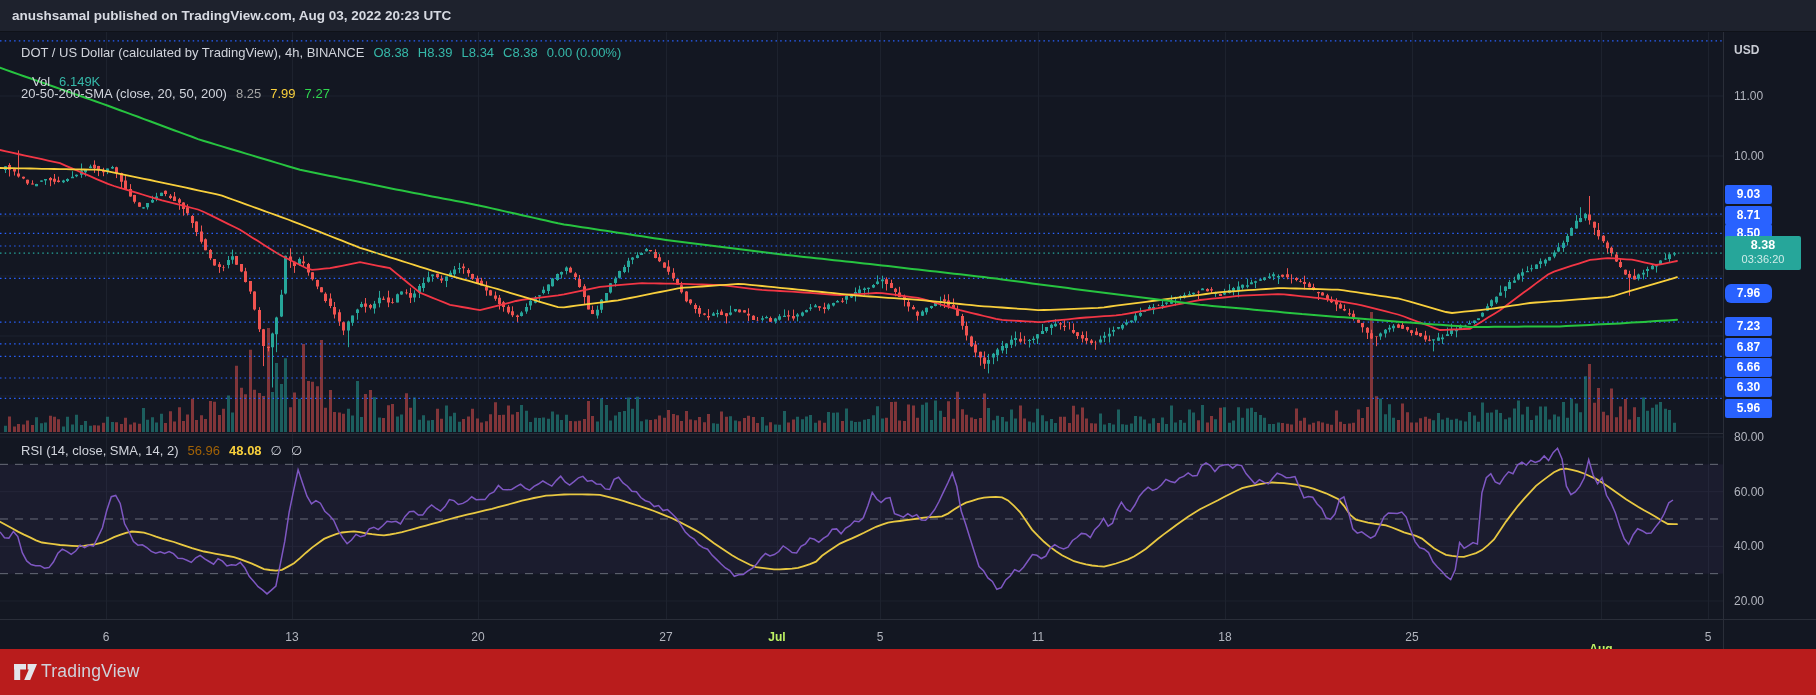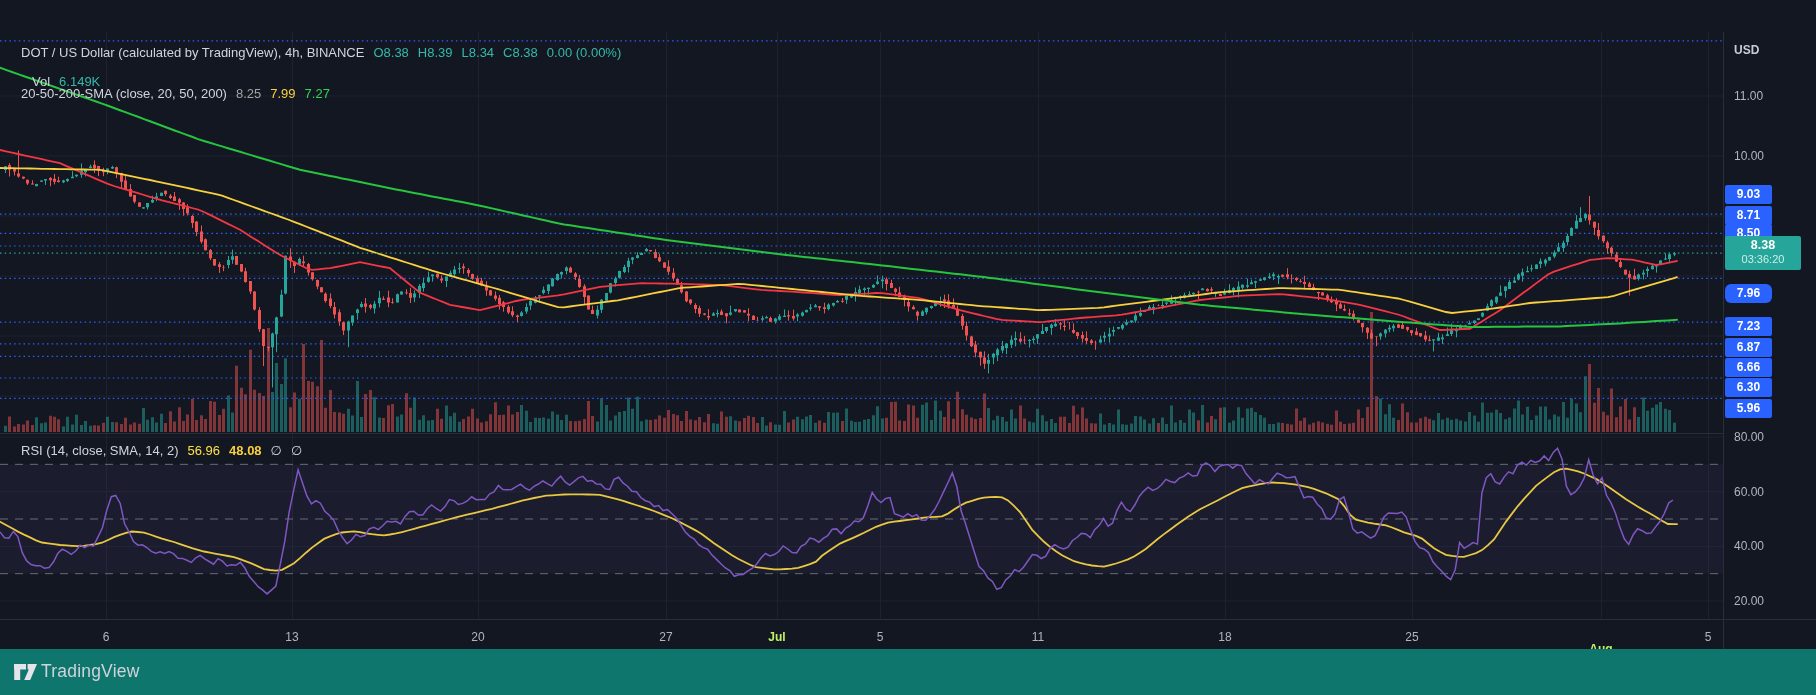--- a/index.html
+++ b/index.html
@@ -15,38 +15,41 @@
   .tick{position:absolute;width:60px;text-align:center;font-size:12px;color:#b2b5be;z-index:10;}
   .tick.major{font-weight:700;color:#bef264;}
   .badge{position:absolute;left:1725px;width:47px;height:19px;background:#2962ff;color:#fff;
          font-size:12px;font-weight:600;text-align:center;line-height:19px;border-radius:2px;z-index:12;}
   #cur-badge{position:absolute;left:1725px;width:76px;height:34px;background:#26a69a;color:#fff;
              text-align:center;border-radius:2px;z-index:13;padding-top:2px;}
   #cur-badge .px{font-size:12.5px;font-weight:700;line-height:15px;}
   #cur-badge .cd{font-size:11px;line-height:13px;color:rgba(255,255,255,0.78);}
   #price-scale{position:absolute;left:1723px;top:32px;width:93px;height:617px;border-left:1px solid #2a2e39;z-index:9;}
   #time-scale{position:absolute;left:0;top:619px;width:1816px;height:30px;border-top:1px solid #2a2e39;z-index:9;}
-  #footer{position:absolute;left:0;top:649px;width:1816px;height:46px;background:#0f766e;z-index:15;}
+  #footer{position:absolute;left:0;top:649px;width:1816px;height:46px;background:#b91c1c;z-index:15;}
   #footer .brand{position:absolute;left:41px;top:12px;font-size:17.5px;color:#cfd3dc;letter-spacing:0.2px;}
   #footer svg{position:absolute;left:13px;top:13px;}
   .legend{position:absolute;z-index:20;font-size:13px;color:#d8dbe2;white-space:nowrap;}
   .legend span{margin-right:9px;}
   .teal{color:#35b8a9;}
   .red{color:#a3a3a3;}
   .yel{color:#f8cf3c;}
   .grn{color:#2fd64f;}
-  .pur{color:#fde047;}
+  .pur{color:#a16207;}
   .yelb{color:#f8cf3c;font-weight:700;margin-top:16px;}
   .wht{color:#d1d4dc;}
 </style>
 </head>
 <body>
 
 <div id="app">
 
+  <div id="pub-bar">
+    <span>anushsamal published on TradingView.com, Aug 03, 2022 20:23 UTC</span>
+  </div>
 
   <svg id="chart-svg" width="1816" height="695">
       <path d="M0 96H1723M0 156H1723M0 216H1723M0 276H1723M0 336H1723M0 396H1723M0 437H1723M0 491.666H1723M0 546.332H1723M0 600.998H1723M106.5 32V619M292.5 32V619M478.5 32V619M666.5 32V619M777.5 32V619M880.5 32V619M1038.5 32V619M1225.5 32V619M1412.5 32V619M1601.5 32V619M1708.5 32V619" stroke="#1d222e" stroke-width="1" fill="none"></path>
       <rect x="0" y="655.664" width="0" height="0"></rect>
       <rect x="0" y="464.33299999999997" width="1723" height="109.332" fill="rgba(126,87,194,0.08)"></rect>
       <path d="M0 464.33299999999997H1723M0 518.999H1723M0 573.665H1723" stroke="rgba(183,189,198,0.5)" stroke-width="1" fill="none" stroke-dasharray="8 7"></path>
       <path d="M5.5 432V425.8M36.5 432V417.2M41.5 432V423.3M45.5 432V422.4M63.5 432V426.6M67.5 432V416.8M72.5 432V424.5M76.5 432V414.8M81.5 432V425.1M85.5 432V421.1M90.5 432V425.8M107.5 432V416.8M112.5 432V422.0M143.5 432V408.1M147.5 432V419.8M152.5 432V417.2M156.5 432V422.4M161.5 432V413.8M228.5 432V395.6M232.5 432V412.4M272.5 432V392.1M276.5 432V363.1M281.5 432V384.1M285.5 432V358.3M299.5 432V398.7M348.5 432V408.8M352.5 432V415.5M357.5 432V380.9M361.5 432V417.1M374.5 432V397.2M379.5 432V417.5M397.5 432V416.6M401.5 432V414.6M414.5 432V397.6M419.5 432V419.8M423.5 432V415.2M428.5 432V420.5M432.5 432V420.0M446.5 432V405.6M450.5 432V416.3M454.5 432V412.8M459.5 432V421.7M521.5 432V405.0M526.5 432V410.8M530.5 432V421.9M535.5 432V417.8M539.5 432V417.9M543.5 432V417.4M548.5 432V418.8M552.5 432V411.5M557.5 432V414.4M561.5 432V420.1M566.5 432V414.8M597.5 432V421.5M601.5 432V398.3M606.5 432V404.9M610.5 432V420.5M615.5 432V415.4M619.5 432V411.9M624.5 432V410.9M628.5 432V397.6M632.5 432V408.7M637.5 432V396.8M641.5 432V421.2M646.5 432V419.4M713.5 432V423.2M717.5 432V423.8M730.5 432V416.2M735.5 432V420.5M762.5 432V417.0M766.5 432V425.4M775.5 432V424.4M779.5 432V424.7M784.5 432V411.0M797.5 432V416.7M802.5 432V419.3M806.5 432V416.6M810.5 432V415.1M815.5 432V422.7M828.5 432V411.9M833.5 432V412.8M837.5 432V412.4M846.5 432V408.4M851.5 432V420.8M855.5 432V422.0M859.5 432V421.7M864.5 432V419.7M868.5 432V419.1M873.5 432V415.3M877.5 432V406.2M882.5 432V418.5M922.5 432V404.7M926.5 432V402.6M931.5 432V419.9M935.5 432V400.6M940.5 432V410.7M988.5 432V408.0M993.5 432V420.3M997.5 432V415.7M1002.5 432V417.0M1006.5 432V421.5M1011.5 432V409.5M1015.5 432V418.5M1029.5 432V421.4M1033.5 432V422.4M1037.5 432V408.7M1042.5 432V415.3M1046.5 432V421.3M1051.5 432V419.1M1055.5 432V423.1M1100.5 432V413.5M1104.5 432V424.5M1109.5 432V422.9M1113.5 432V424.5M1118.5 432V409.4M1122.5 432V424.3M1126.5 432V424.7M1131.5 432V423.5M1135.5 432V416.0M1140.5 432V416.4M1144.5 432V419.4M1149.5 432V423.6M1153.5 432V418.3M1162.5 432V417.5M1166.5 432V424.0M1171.5 432V405.4M1175.5 432V422.6M1180.5 432V420.0M1184.5 432V422.7M1189.5 432V409.5M1193.5 432V412.4M1202.5 432V404.9M1215.5 432V419.3M1224.5 432V407.3M1229.5 432V422.8M1233.5 432V420.6M1238.5 432V407.3M1242.5 432V417.7M1247.5 432V408.5M1251.5 432V407.7M1255.5 432V412.0M1260.5 432V415.1M1264.5 432V417.7M1269.5 432V424.0M1273.5 432V424.1M1278.5 432V422.4M1380.5 432V398.5M1385.5 432V414.3M1389.5 432V404.2M1393.5 432V417.7M1433.5 432V420.3M1438.5 432V413.1M1442.5 432V419.5M1447.5 432V417.8M1451.5 432V419.7M1456.5 432V418.8M1460.5 432V420.6M1465.5 432V421.5M1469.5 432V412.0M1474.5 432V415.6M1478.5 432V421.8M1482.5 432V402.5M1487.5 432V412.8M1491.5 432V412.6M1496.5 432V409.7M1500.5 432V412.9M1505.5 432V419.3M1509.5 432V417.4M1514.5 432V408.6M1518.5 432V400.5M1522.5 432V414.5M1527.5 432V406.8M1531.5 432V420.1M1536.5 432V415.4M1540.5 432V406.4M1545.5 432V406.4M1549.5 432V419.4M1554.5 432V414.5M1558.5 432V416.5M1563.5 432V402.0M1567.5 432V417.8M1571.5 432V398.6M1576.5 432V403.6M1580.5 432V412.2M1585.5 432V376.3M1638.5 432V417.1M1643.5 432V397.5M1647.5 432V410.7M1652.5 432V407.8M1656.5 432V404.6M1660.5 432V402.1M1665.5 432V408.8M1669.5 432V410.1M1674.5 432V422.8" stroke="rgba(38,166,154,0.5)" stroke-width="3" fill="none"></path>
       <path d="M9.5 432V416.4M14.5 432V426.6M18.5 432V424.0M23.5 432V424.6M27.5 432V420.5M32.5 432V424.9M50.5 432V415.8M54.5 432V416.8M58.5 432V419.2M94.5 432V425.2M98.5 432V425.5M103.5 432V422.7M116.5 432V422.2M121.5 432V424.1M125.5 432V417.8M130.5 432V424.6M134.5 432V422.5M139.5 432V423.8M165.5 432V423.1M170.5 432V411.3M174.5 432V421.6M179.5 432V407.2M183.5 432V420.9M187.5 432V414.4M192.5 432V398.7M196.5 432V420.1M201.5 432V415.2M205.5 432V419.0M210.5 432V401.1M214.5 432V401.7M219.5 432V414.9M223.5 432V408.7M236.5 432V365.8M241.5 432V387.8M245.5 432V394.3M250.5 432V349.7M254.5 432V389.7M259.5 432V392.9M263.5 432V396.1M268.5 432V328.0M290.5 432V407.3M294.5 432V392.4M303.5 432V344.0M308.5 432V381.0M312.5 432V381.7M317.5 432V386.3M321.5 432V340.0M325.5 432V407.8M330.5 432V390.0M334.5 432V412.0M339.5 432V412.4M343.5 432V413.8M365.5 432V393.9M370.5 432V390.0M383.5 432V418.0M388.5 432V405.3M392.5 432V404.1M406.5 432V393.3M410.5 432V407.7M437.5 432V408.8M441.5 432V418.8M463.5 432V419.0M468.5 432V416.4M472.5 432V408.8M477.5 432V418.4M481.5 432V422.6M486.5 432V421.2M490.5 432V414.2M495.5 432V402.2M499.5 432V415.0M503.5 432V414.7M508.5 432V405.4M512.5 432V414.6M517.5 432V411.9M570.5 432V421.0M575.5 432V421.3M579.5 432V420.8M584.5 432V419.1M588.5 432V401.0M592.5 432V416.0M650.5 432V419.9M655.5 432V419.3M659.5 432V415.6M664.5 432V417.7M668.5 432V410.1M673.5 432V414.1M677.5 432V415.3M681.5 432V421.0M686.5 432V410.9M690.5 432V419.4M695.5 432V420.3M699.5 432V417.0M704.5 432V422.3M708.5 432V414.1M721.5 432V411.6M726.5 432V416.7M739.5 432V421.3M744.5 432V417.9M748.5 432V415.7M753.5 432V417.0M757.5 432V423.1M770.5 432V422.3M788.5 432V422.6M793.5 432V419.6M819.5 432V420.6M824.5 432V422.7M842.5 432V420.9M886.5 432V417.8M891.5 432V402.0M895.5 432V401.8M899.5 432V420.5M904.5 432V420.9M908.5 432V404.6M913.5 432V405.5M917.5 432V417.7M944.5 432V417.1M948.5 432V401.2M953.5 432V418.8M957.5 432V391.7M962.5 432V409.3M966.5 432V414.7M971.5 432V417.5M975.5 432V418.9M980.5 432V417.9M984.5 432V393.5M1020.5 432V405.4M1024.5 432V418.4M1060.5 432V416.7M1064.5 432V416.7M1069.5 432V423.1M1073.5 432V405.8M1077.5 432V414.4M1082.5 432V407.6M1086.5 432V418.5M1091.5 432V423.3M1095.5 432V423.5M1158.5 432V423.1M1198.5 432V420.2M1207.5 432V422.5M1211.5 432V416.0M1220.5 432V407.8M1282.5 432V423.0M1287.5 432V423.7M1291.5 432V424.4M1296.5 432V408.5M1300.5 432V420.8M1304.5 432V417.7M1309.5 432V424.6M1313.5 432V422.8M1318.5 432V421.3M1322.5 432V422.4M1327.5 432V423.7M1331.5 432V424.7M1336.5 432V410.5M1340.5 432V421.8M1344.5 432V424.1M1349.5 432V423.5M1353.5 432V422.7M1358.5 432V409.4M1362.5 432V418.0M1367.5 432V407.1M1371.5 432V312.0M1376.5 432V396.3M1398.5 432V419.9M1402.5 432V403.5M1407.5 432V412.3M1411.5 432V422.5M1416.5 432V422.5M1420.5 432V418.3M1425.5 432V416.8M1429.5 432V418.8M1589.5 432V364.0M1594.5 432V402.8M1598.5 432V388.0M1603.5 432V411.7M1607.5 432V415.3M1611.5 432V388.6M1616.5 432V417.2M1620.5 432V406.6M1625.5 432V399.0M1629.5 432V419.5M1634.5 432V407.2" stroke="rgba(239,83,80,0.5)" stroke-width="3" fill="none"></path>
       <path d="M0 40.8H1723" stroke="#2962ff" stroke-width="1.2" fill="none" stroke-dasharray="1.5 3.2"></path>
       <path d="M0 214.2H1723" stroke="#2962ff" stroke-width="1.2" fill="none" stroke-dasharray="1.5 3.2"></path>

